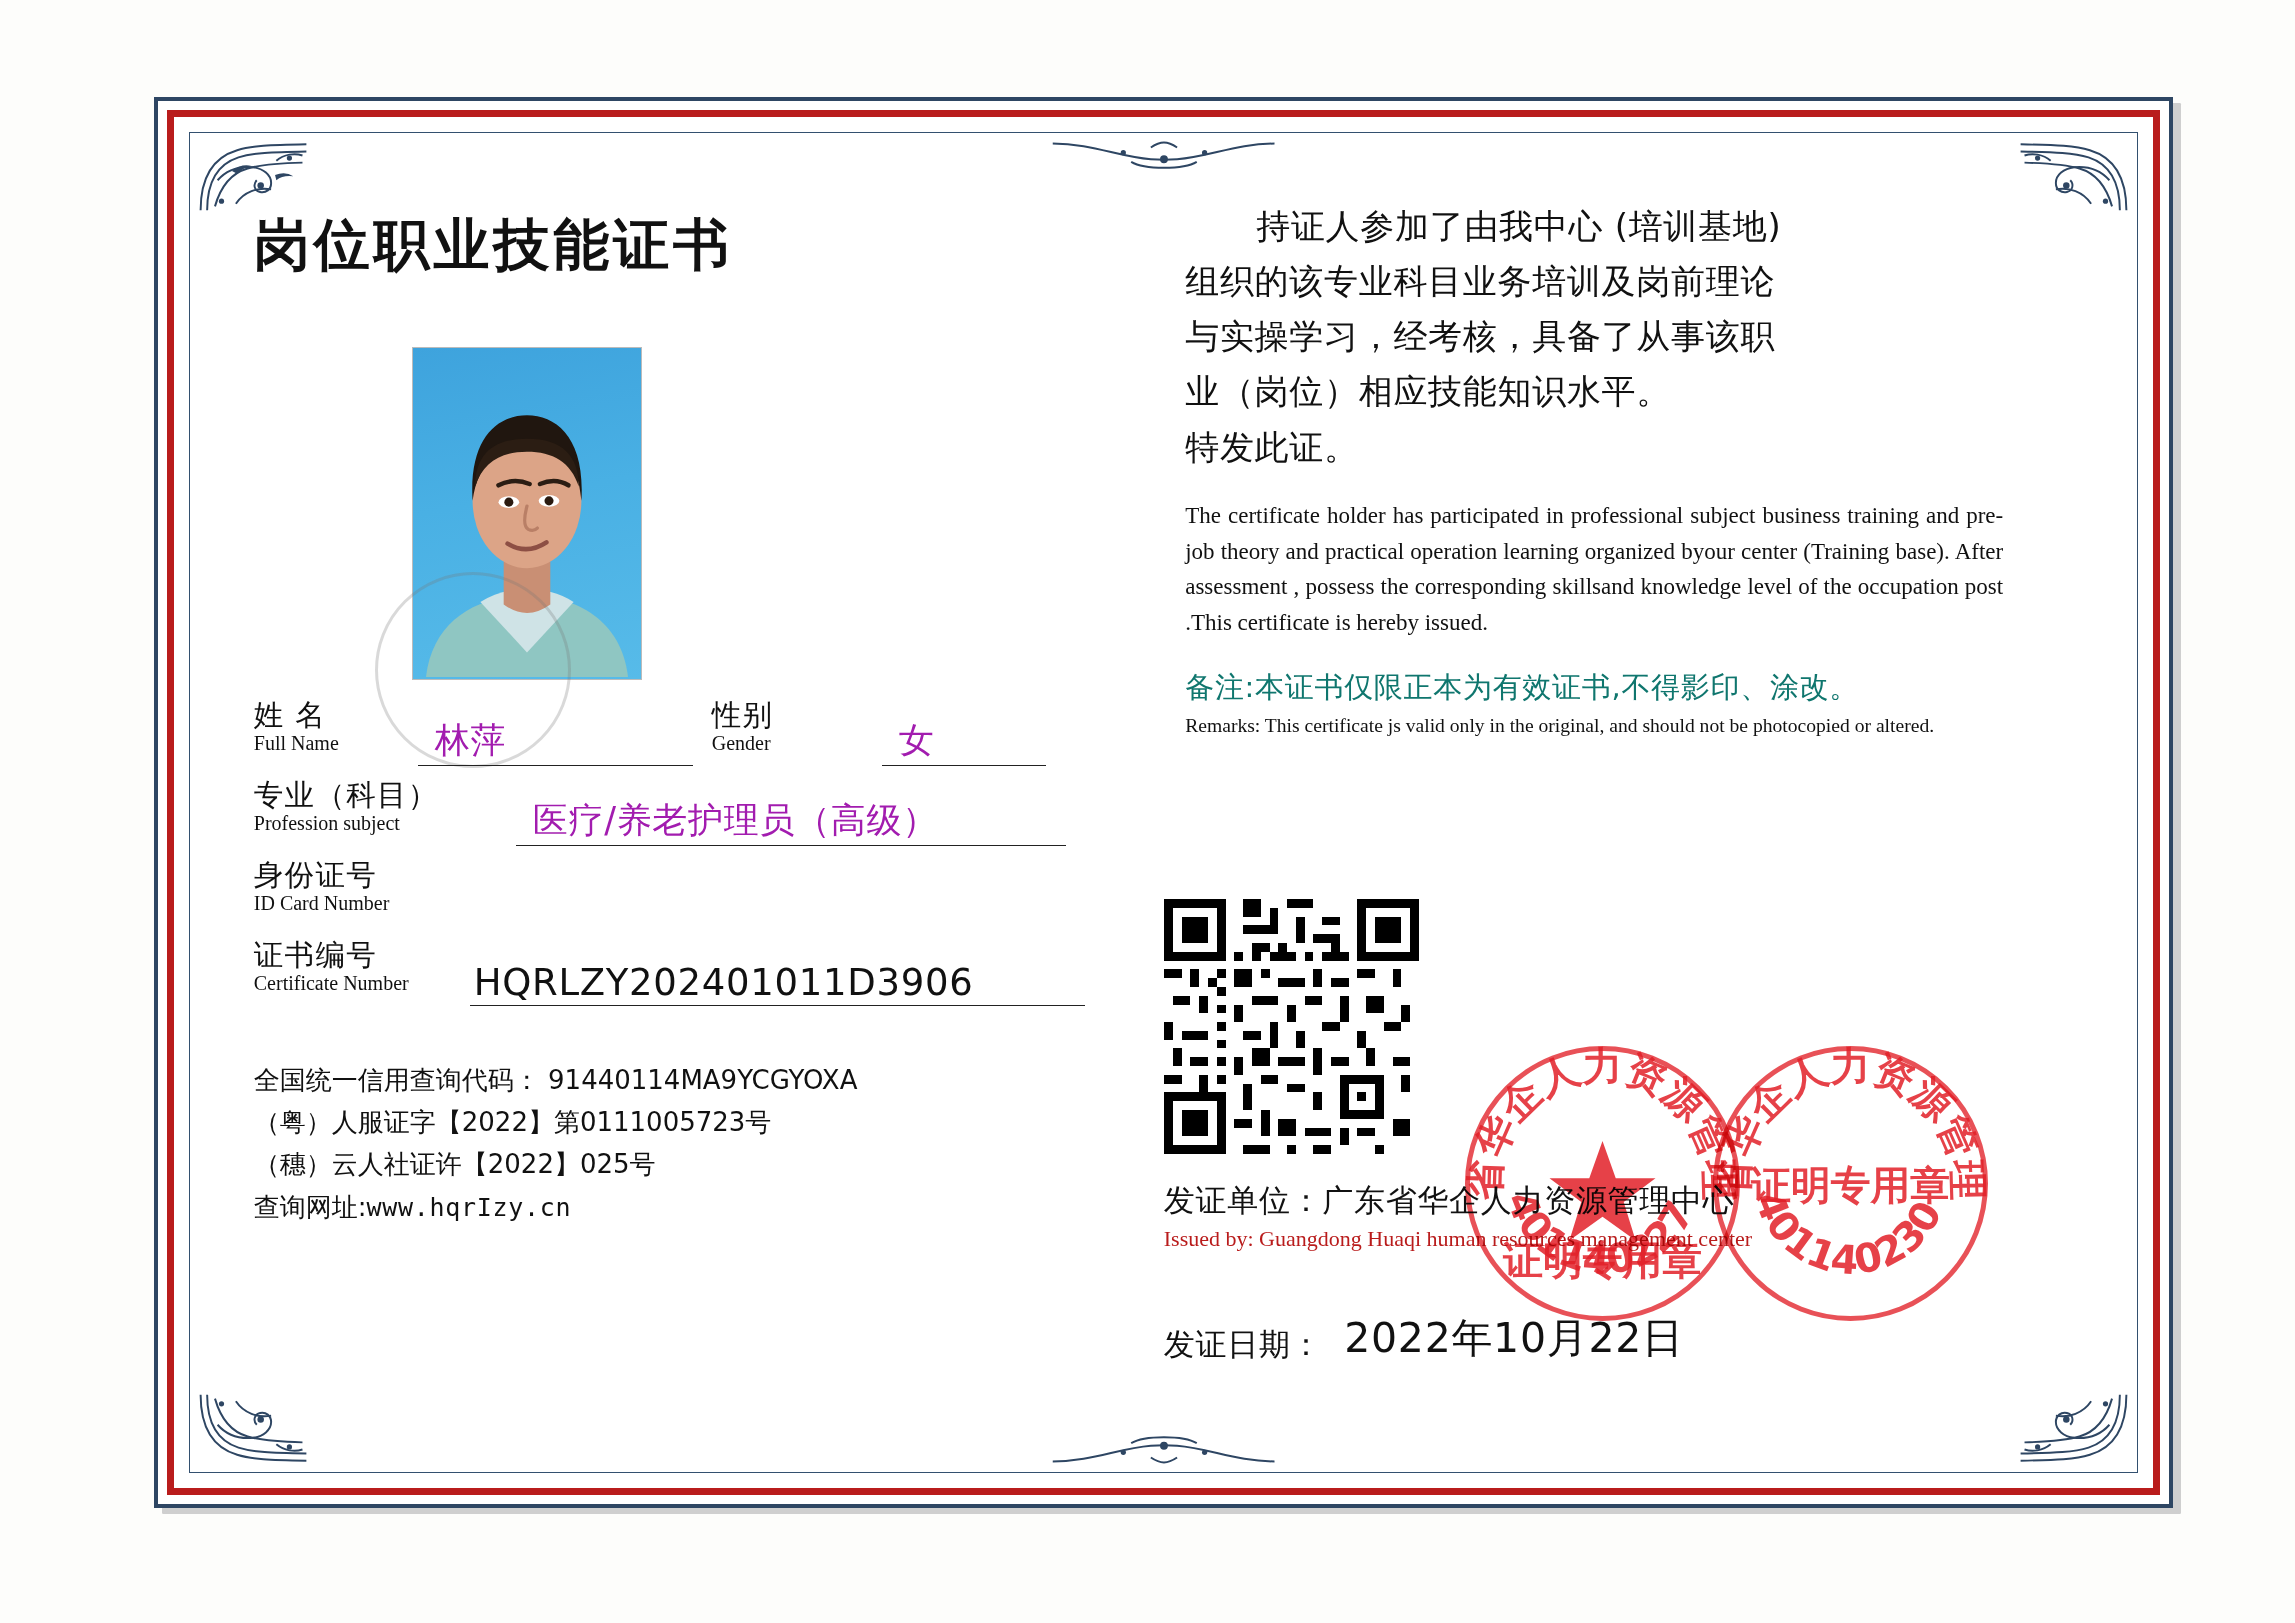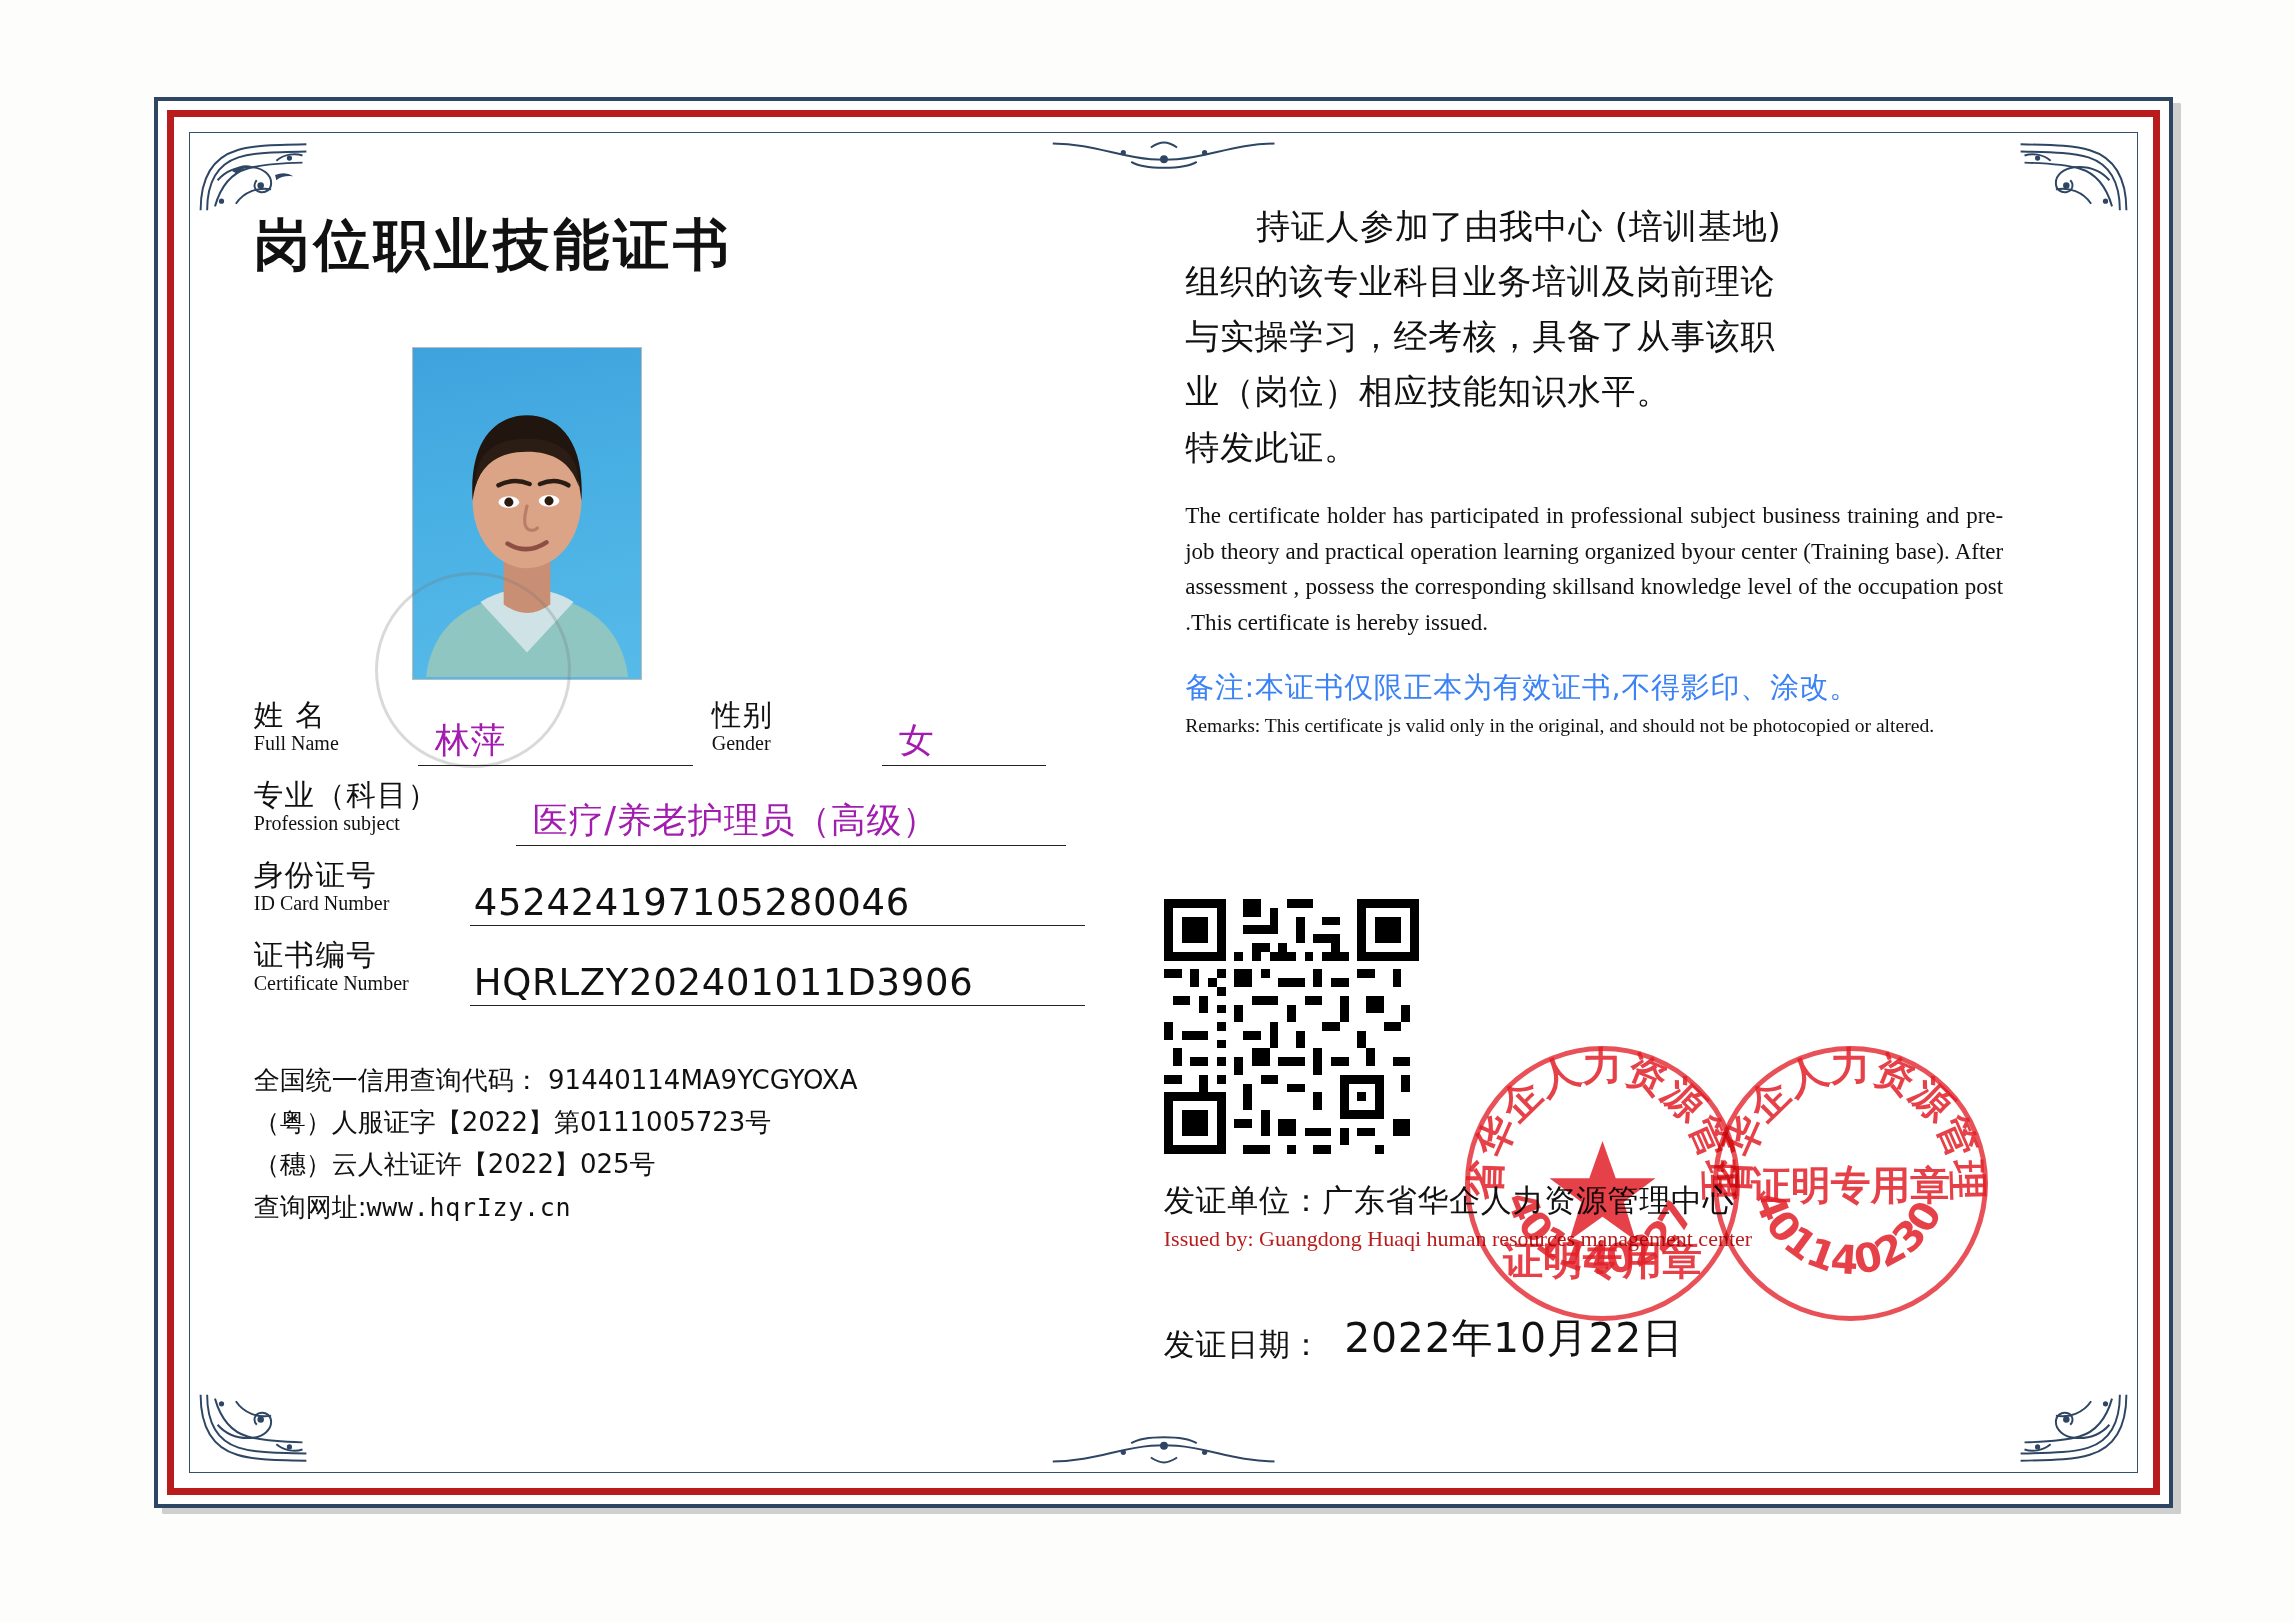--- a/index.html
+++ b/index.html
@@ -201,21 +201,21 @@
     font-size: 23px;
     line-height: 1.55;
     color: #111;
     margin-top: 23.6px;
     text-align: justify;
     width: 818px;
   }
   .remark-cn {
     font-family: "DejaVu Sans", sans-serif;
     font-size: 29px;
-    color: #3b82f6;
+    color: #0f766e;
     margin-top: 27.5px;
     letter-spacing: 0.7px;
     white-space: nowrap;
   }
   .remark-en {
     font-family: "Liberation Serif", serif;
     font-size: 19.6px;
     color: #111;
     margin-top: 6.5px;
     white-space: nowrap;
@@ -463,23 +463,20 @@
               </div>
               <div class="value-line">
                 <span class="val-hand">医疗/养老护理员（高级）</span>
               </div>
             </div>
 
             <div class="field-row row-id">
               <div class="lbl">
                 <span class="cn">身份证号</span>
                 <span class="en">ID Card Number</span>
-              </div>
-              <div class="value-line">
-                <span class="val-mono">452424197105280046</span>
               </div>
             </div>
 
             <div class="field-row row-cert">
               <div class="lbl">
                 <span class="cn">证书编号</span>
                 <span class="en">Certificate Number</span>
               </div>
               <div class="value-line">
                 <span class="val-mono">HQRLZY202401011D3906</span>

